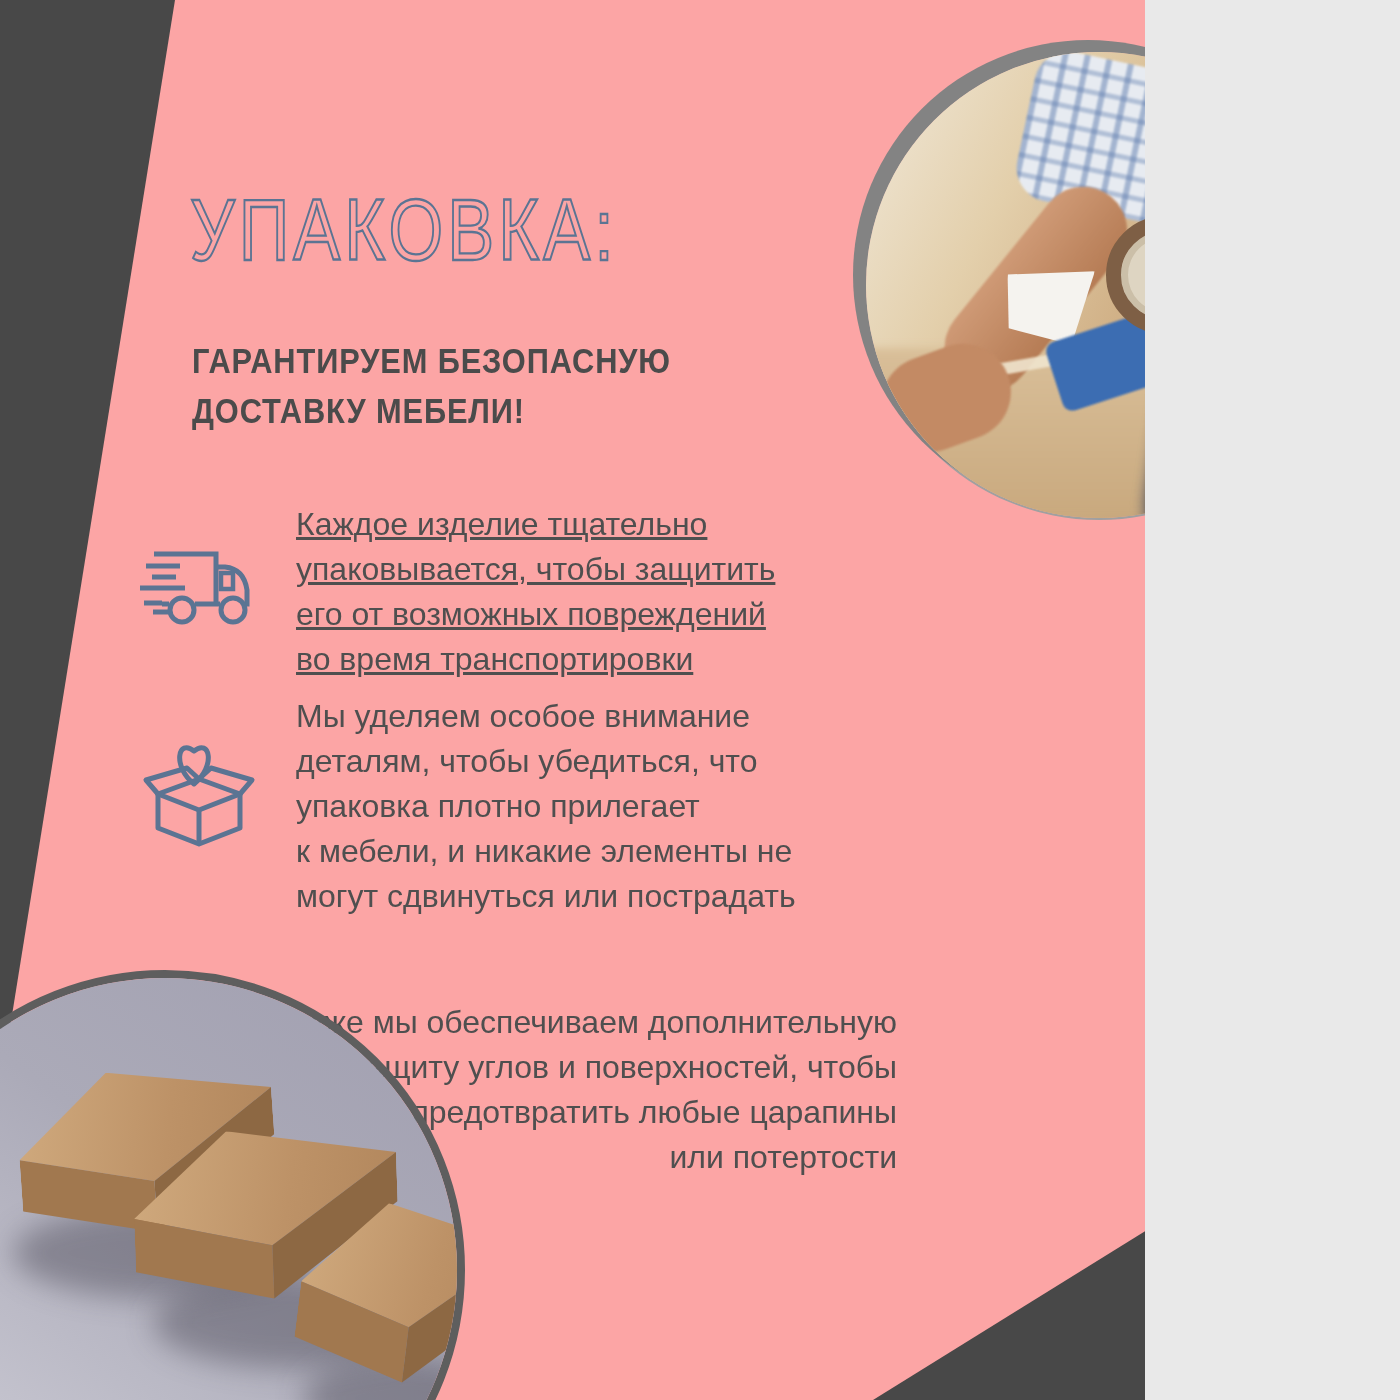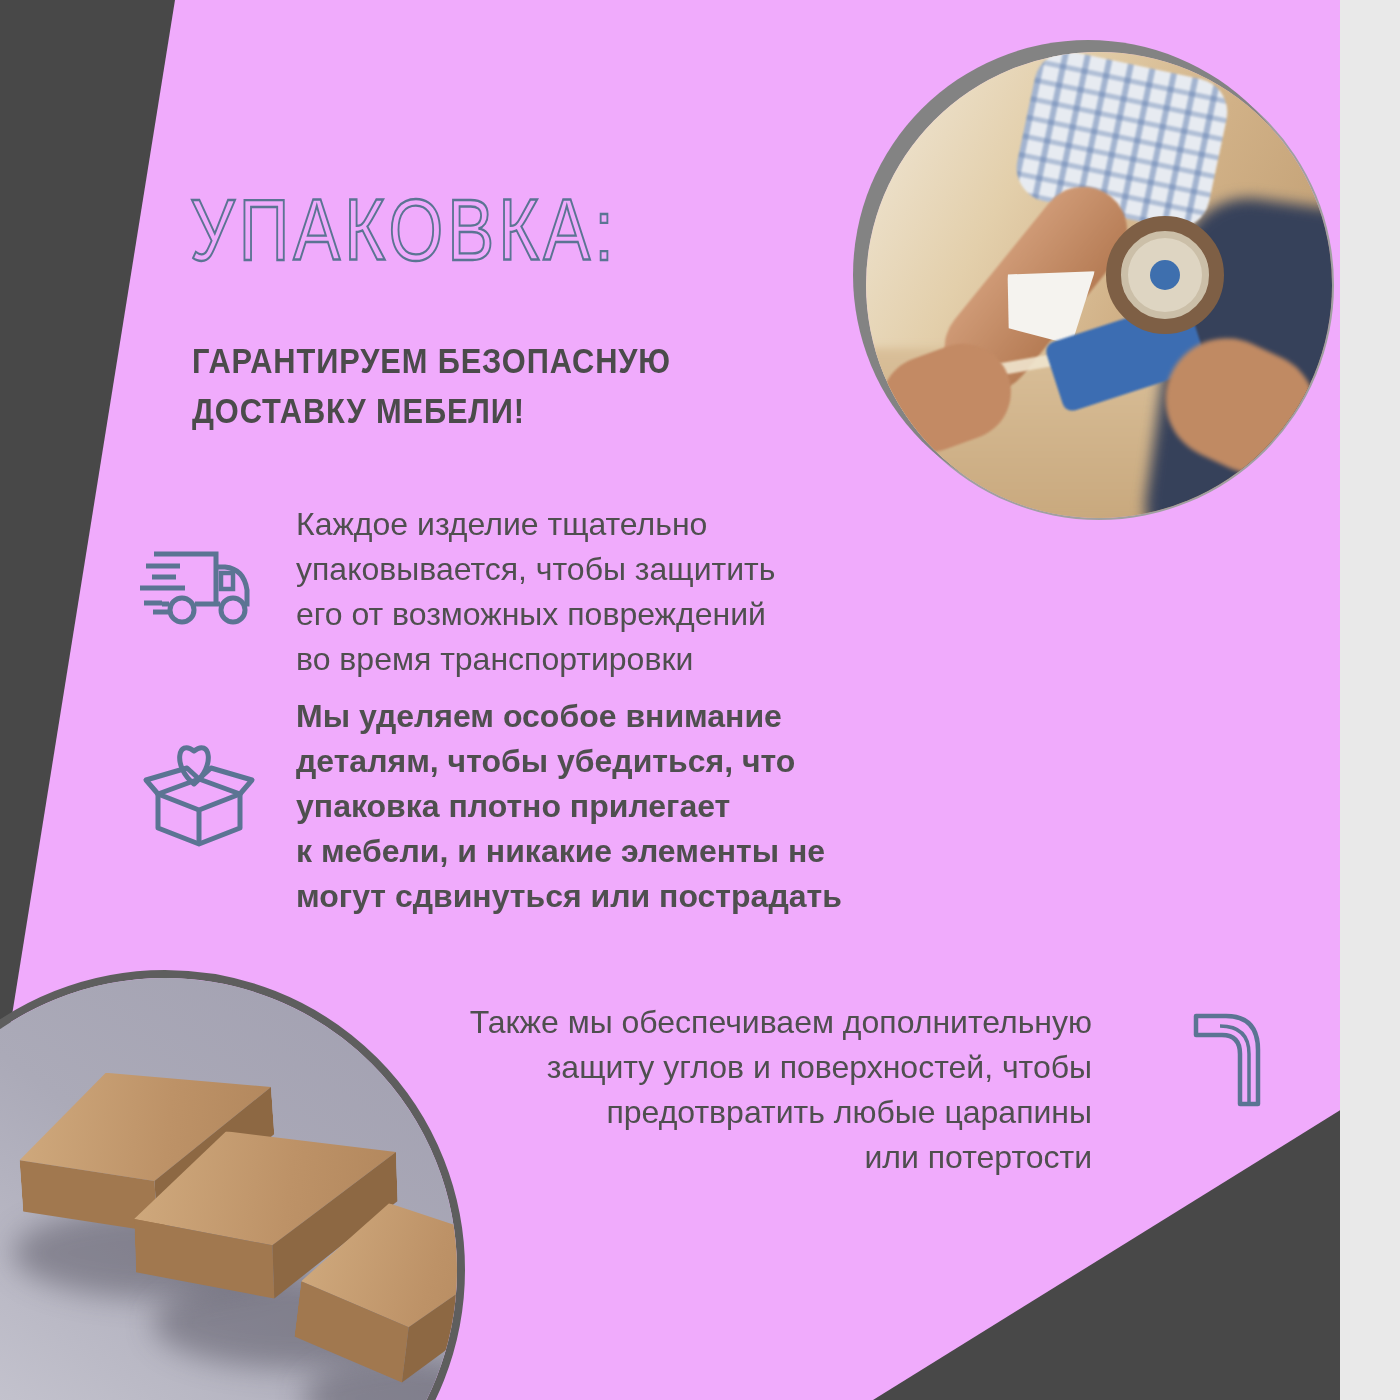--- a/index.html
+++ b/index.html
@@ -1,35 +1,35 @@
 <!DOCTYPE html>
 <html><head>
 <meta charset="utf-8">
 <style>
   html,body{margin:0;padding:0;background:#e9e9e9;}
-  .canvas{position:relative;width:1340px;height:1400px;background:#f0abfc;overflow:hidden;
+  .canvas{position:relative;width:1145px;height:1400px;background:#fca5a5;overflow:hidden;
           font-family:"Liberation Sans","DejaVu Sans",sans-serif;color:#4f4f4f;}
 
   
   .wedge-topleft{position:absolute;left:0;top:0;width:175px;height:1090px;background:#484848;
                  clip-path:polygon(0 0,100% 0,0 100%);}
   .tri-bottomright{position:absolute;left:873px;top:1073px;width:527px;height:327px;background:#484848;
                  clip-path:polygon(100% 0,100% 100%,0 100%);}
 
   
   .title{position:absolute;left:190px;top:184px;font-size:88px;line-height:92px;letter-spacing:5px;
          color:transparent;-webkit-text-stroke:2.3px #5b7493;white-space:nowrap;
          transform:scaleX(.8);transform-origin:left top;}
   .subtitle{position:absolute;left:192px;top:336px;font-size:35px;line-height:50px;font-weight:bold;
          color:#4b4b4b;letter-spacing:1px;white-space:pre-line;
          transform:scaleX(.88);transform-origin:left top;}
 
   .ftext{position:absolute;font-size:32px;line-height:45px;color:#4f4f4f;white-space:pre-line;}
-  .ft1{left:296px;top:502px;}
-  .ft2{left:296px;top:694px;font-weight:bold;}
+  .ft1{left:296px;top:502px;text-decoration:underline;}
+  .ft2{left:296px;top:694px;}
   .ft3{right:248px;top:1000px;width:730px;text-align:right;}
 
   .icon{position:absolute;}
   .icon svg{display:block;}
 
   
   .photo{position:absolute;border-radius:50%;overflow:hidden;}
   .photo-top{left:866px;top:52px;width:466px;height:466px;
              box-shadow:-11px -10px 0 2px #838383,0 0 0 2px #a0a0a0;}
   .photo-bottom{left:-135px;top:970px;width:600px;height:600px;border:8px solid #5e5e5e;box-sizing:border-box;}

